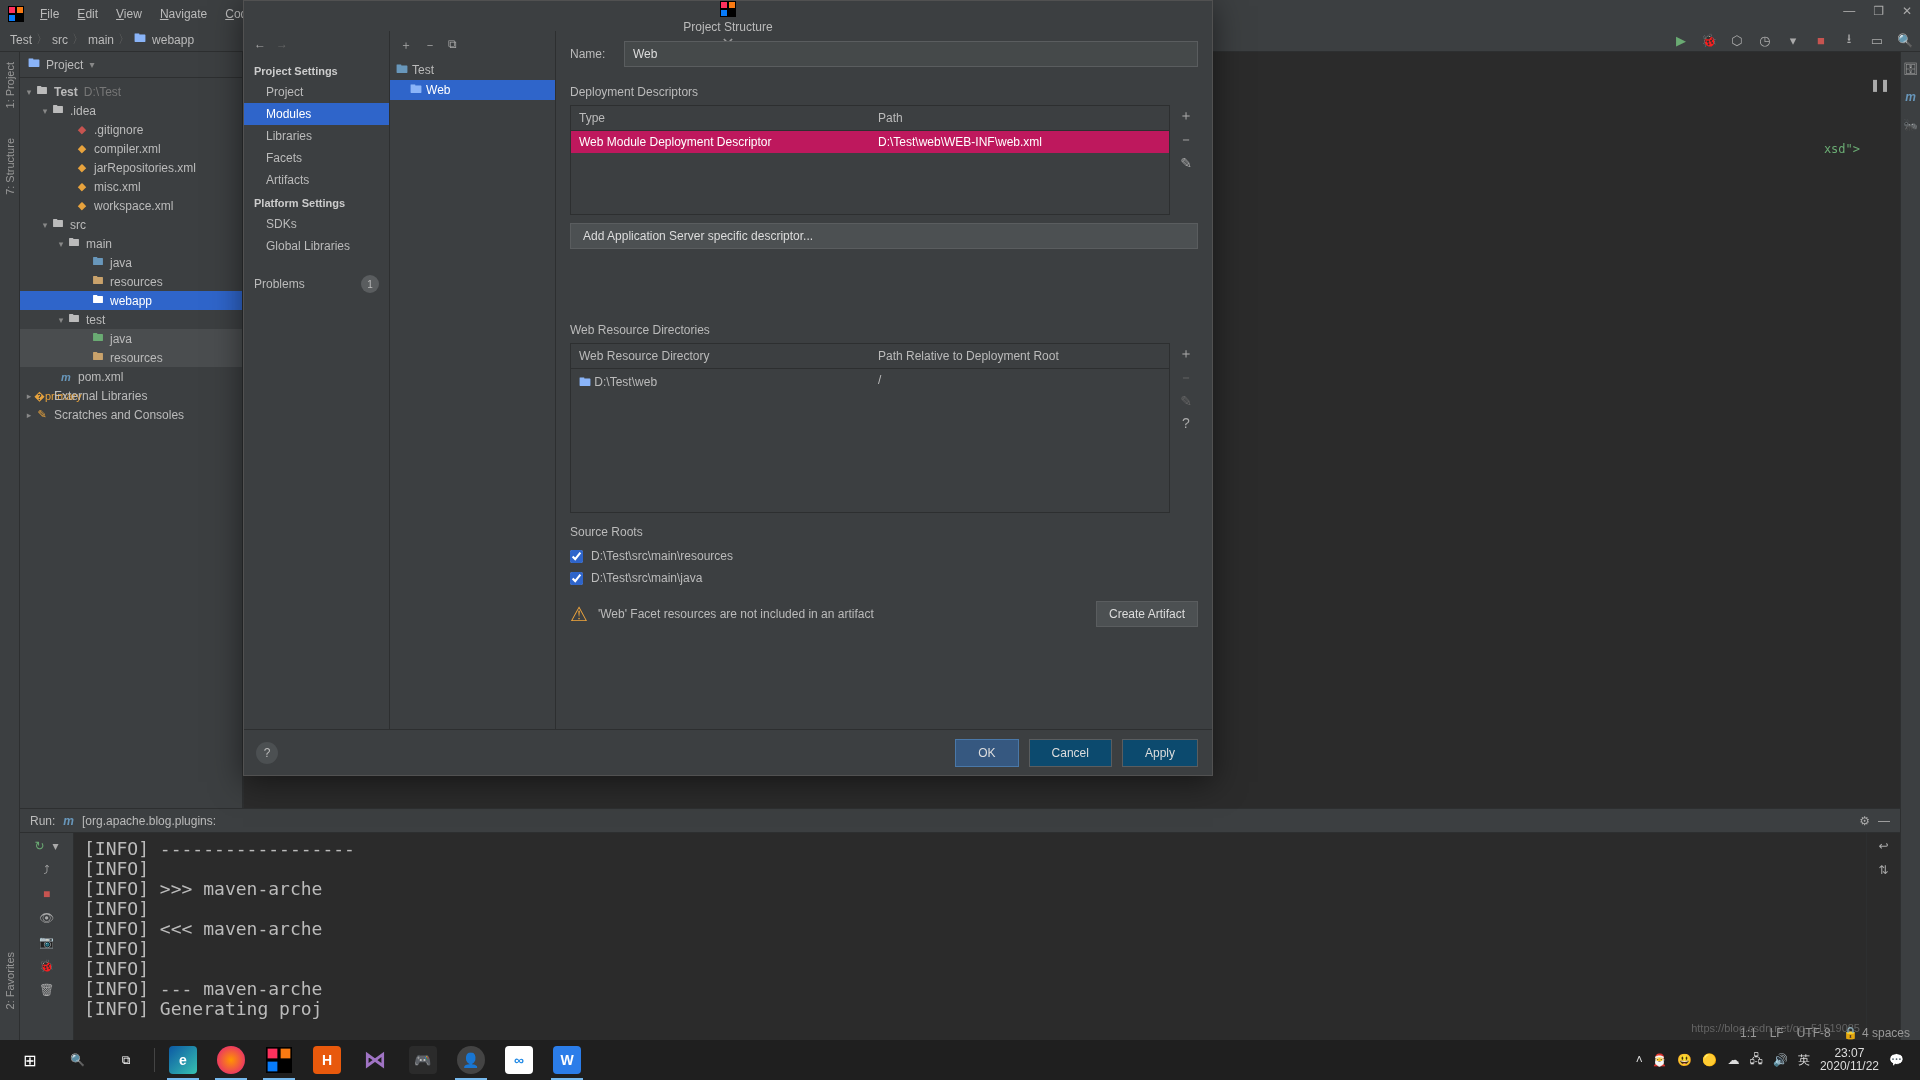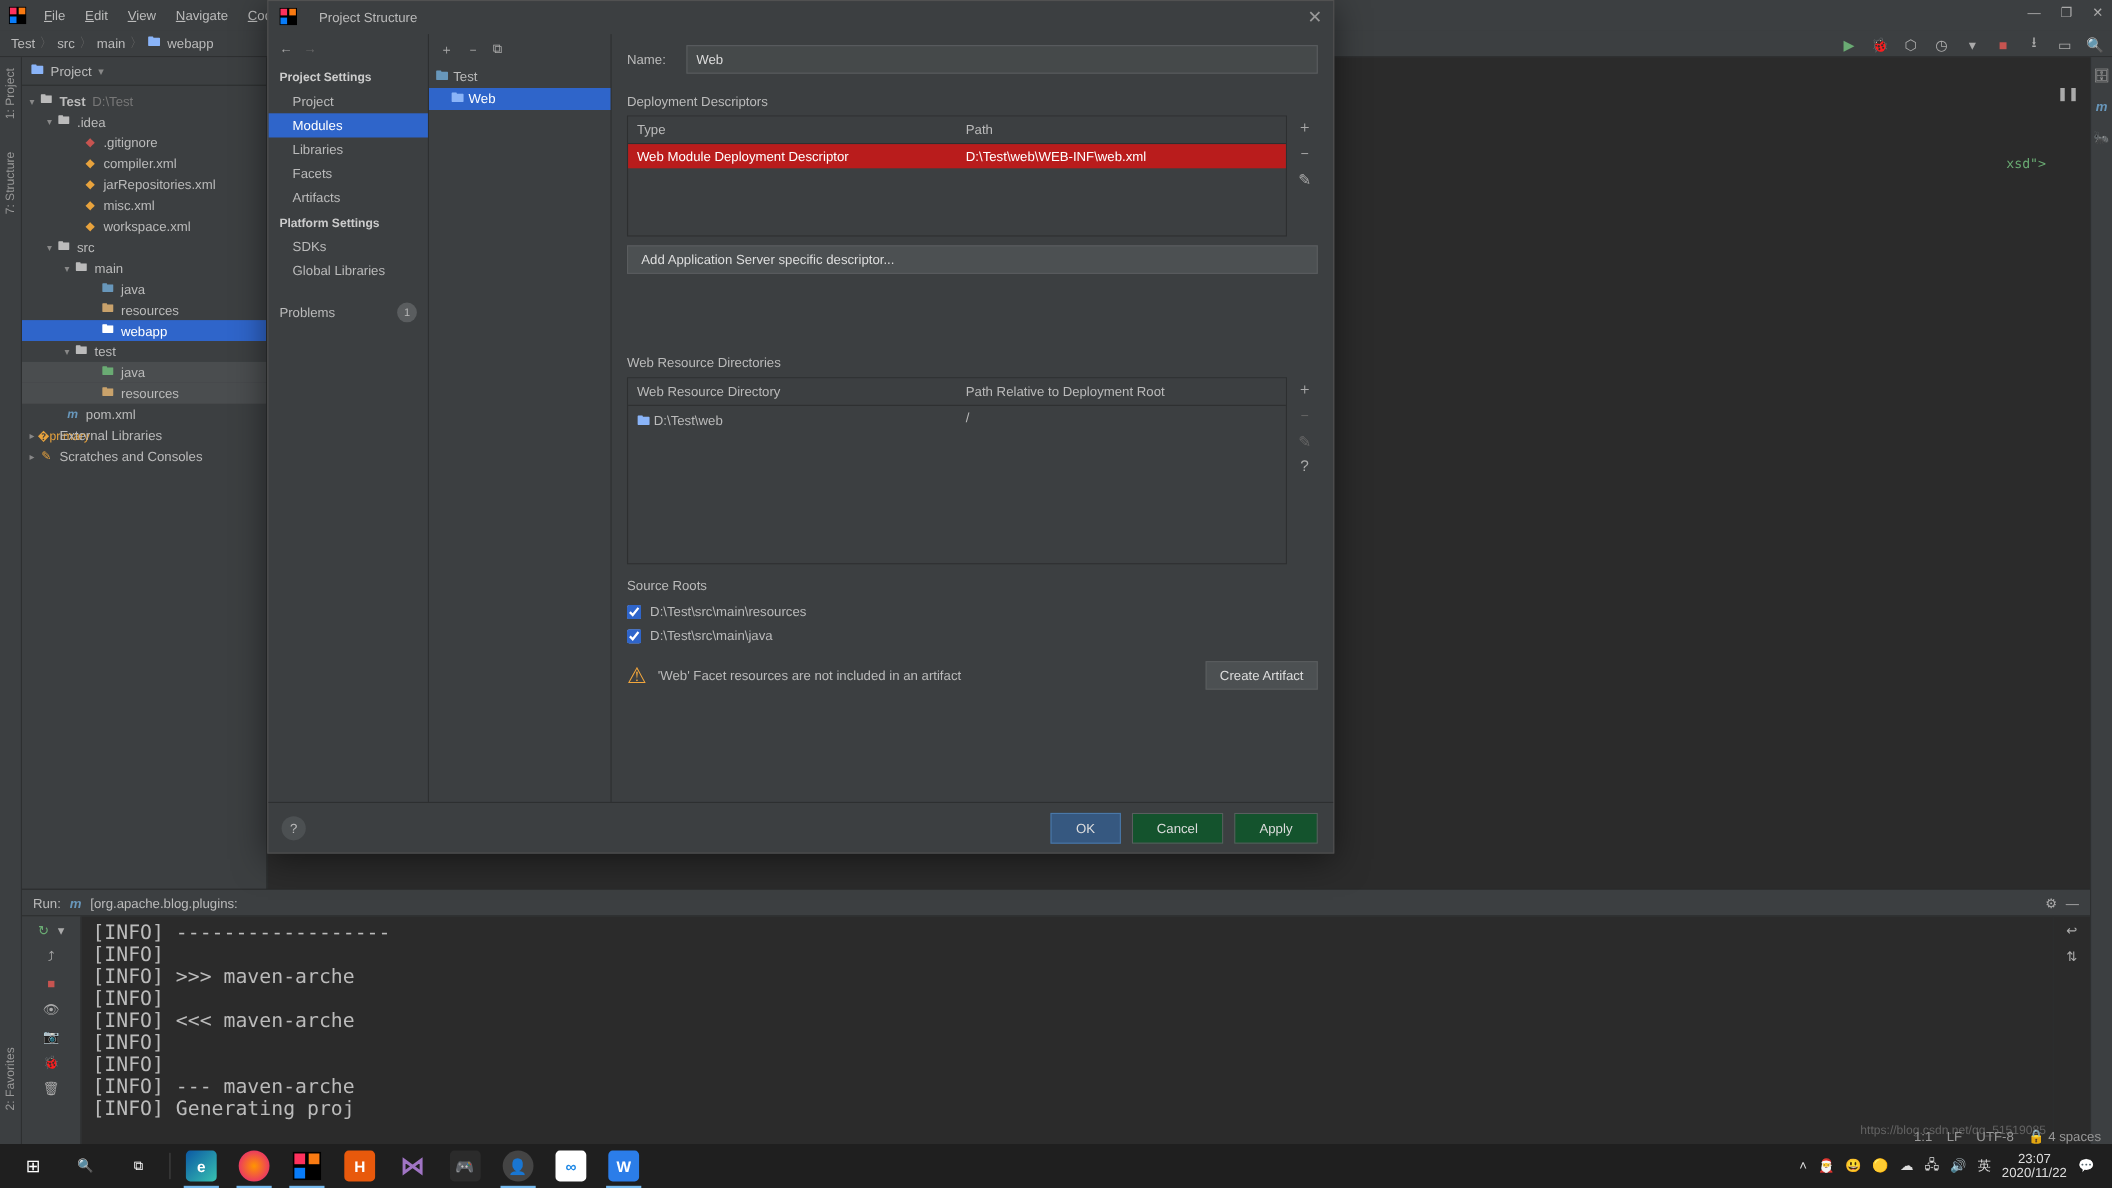--- a/index.html
+++ b/index.html
@@ -31,21 +31,21 @@
 .runhdr { height:24px; background:#3c3f41; display:flex; align-items:center; padding:0 10px; border-bottom:1px solid #2d2f30; gap:8px; }
 .runbody { flex:1; display:flex; }
 .runtools { width:54px; background:#3c3f41; border-right:1px solid #2d2f30; display:flex; flex-direction:column; align-items:center; padding-top:6px; gap:10px; }
 .runout { flex:1; padding:6px 10px; font-family:Consolas,monospace; font-size:18px; color:#bbb; line-height:20px; white-space:pre; overflow:hidden; }
 .bottombar { position:absolute; left:0; right:0; bottom:15px; height:22px; background:#3c3f41; border-top:1px solid #2d2f30; display:flex; align-items:center; padding:0 8px; gap:14px; }
 .bottombar .tab { display:flex; align-items:center; gap:4px; color:#bbb; cursor:pointer; font-size:11px; }
 .ide-status-right { position:absolute; right:10px; bottom:40px; display:flex; gap:13px; color:#999; font-size:11px; align-items:flex-end; }
 .toolbar-right { position:absolute; top:28px; right:6px; height:24px; display:flex; align-items:center; gap:10px; color:#aaa; }
 .toolbar-right .ico-btn { width:18px; text-align:center; cursor:pointer; font-size:13px; }
 .dialog { position:absolute; top:0; left:243px; width:970px; height:776px; background:#3c3f41; box-shadow:0 6px 30px rgba(0,0,0,.5); display:flex; flex-direction:column; border:1px solid #515151; }
-.dlghdr { height:30px; display:flex; align-items:center; padding:0 10px; gap:20px; }
+.dlghdr { height:30px; display:flex; align-items:center; padding:0 10px; gap:0;flex-direction:column; }
 .dlghdr .title { flex:1; color:#bbb; }
 .dlghdr .x { color:#999; cursor:pointer; font-size:16px; }
 .dlgbody { flex:1; display:flex; overflow:hidden; }
 .dlgside { width:146px; border-right:1px solid #2d2f30; padding:6px 0; display:flex; flex-direction:column; }
 .dlgside .sidetools { height:18px; display:flex; gap:10px; padding:0 10px; color:#aaa; margin-bottom:4px; }
 .dlgside .hdr { padding:6px 10px 4px; color:#ccc; font-weight:bold; font-size:11px; }
 .dlgside .itm { padding:4px 10px 4px 22px; color:#bbb; cursor:pointer; }
 .dlgside .itm.sel { background:#2f65ca; color:#fff; }
 .dlgside .prob { display:flex; justify-content:space-between; align-items:center; padding:6px 10px; margin-top:12px; }
 .dlgside .badge { background:#5a5d5f; width:18px; height:18px; border-radius:9px; display:flex; align-items:center; justify-content:center; font-size:10px; }
@@ -55,33 +55,33 @@
 .dlgcontent { flex:1; padding:10px 14px; display:flex; flex-direction:column; overflow:auto; }
 .fldrow { display:flex; align-items:center; gap:10px; margin-bottom:14px; }
 .fldrow label { width:44px; color:#bbb; }
 .fldrow input { flex:1; max-width:590px; background:#45494a; border:1px solid #5a5d5f; color:#ddd; padding:4px 8px; height:26px; }
 .section-lbl { color:#bbb; margin:4px 0 6px; }
 .tblwrap { display:flex; gap:4px; margin-bottom:8px; }
 .tbl { flex:1; border:1px solid #2d2f30; }
 .tblh { display:flex; background:#3c3f41; border-bottom:1px solid #2d2f30; }
 .tblh .c { padding:5px 8px; color:#bbb; }
 .tblr { display:flex; }
-.tblr.sel { background:#b91c1c; color:#fff; }
+.tblr.sel { background:#be185d; color:#fff; }
 .tblr .c { padding:4px 8px; }
 .c1 { flex:1; } .c2 { flex:1; }
 .tblbtns { width:24px; display:flex; flex-direction:column; gap:6px; align-items:center; padding-top:2px; }
 .tblbtns .b { color:#aaa; cursor:pointer; font-size:14px; }
 .btn2 { background:#4c5052; border:1px solid #5a5d5f; color:#ddd; padding:5px 12px; cursor:pointer; display:inline-block; }
 .srcroot { display:flex; align-items:center; gap:8px; padding:4px 0; }
 .srcroot input[type=checkbox] { accent-color:#2f65ca; }
 .warnrow { display:flex; align-items:center; gap:10px; margin-top:12px; }
 .warnrow .warn-ico { color:#f2a63c; font-size:20px; }
 .warnrow .sp { flex:1; }
 .dlgfoot { height:46px; border-top:1px solid #2d2f30; display:flex; align-items:center; justify-content:flex-end; gap:10px; padding:0 14px; }
-.dlgfoot .btn { padding:6px 22px; border:1px solid #5a5d5f; background:#14532d; color:#ddd; cursor:pointer; }
+.dlgfoot .btn { padding:6px 22px; border:1px solid #5a5d5f; background:#0c4a6e; color:#ddd; cursor:pointer; }
 .dlgfoot .btn.primary { background:#365880; border-color:#4a78a8; }
 .dlgfoot .help { position:absolute; left:12px; width:22px; height:22px; border-radius:11px; background:#4c5052; display:flex; align-items:center; justify-content:center; color:#bbb; }
 .taskbar { position:absolute; left:0; right:0; bottom:0; height:40px; background:#1f1f1f; display:flex; align-items:center; padding:0 6px; }
 .taskbar .tb { width:48px; height:40px; display:flex; align-items:center; justify-content:center; color:#fff; position:relative; }
 .taskbar .tb .chip { width:28px; height:28px; border-radius:4px; display:flex; align-items:center; justify-content:center; font-size:14px; font-weight:bold; }
 .taskbar .tb.active::after { content:""; position:absolute; left:8px; right:8px; bottom:0; height:2px; background:#76b9ed; }
 .taskbar .right { margin-left:auto; display:flex; align-items:center; gap:10px; color:#ddd; font-size:11px; padding-right:10px; }
 .taskbar .clock { text-align:center; line-height:13px; }
 svg.ij { width:16px; height:16px; }
 </style>

